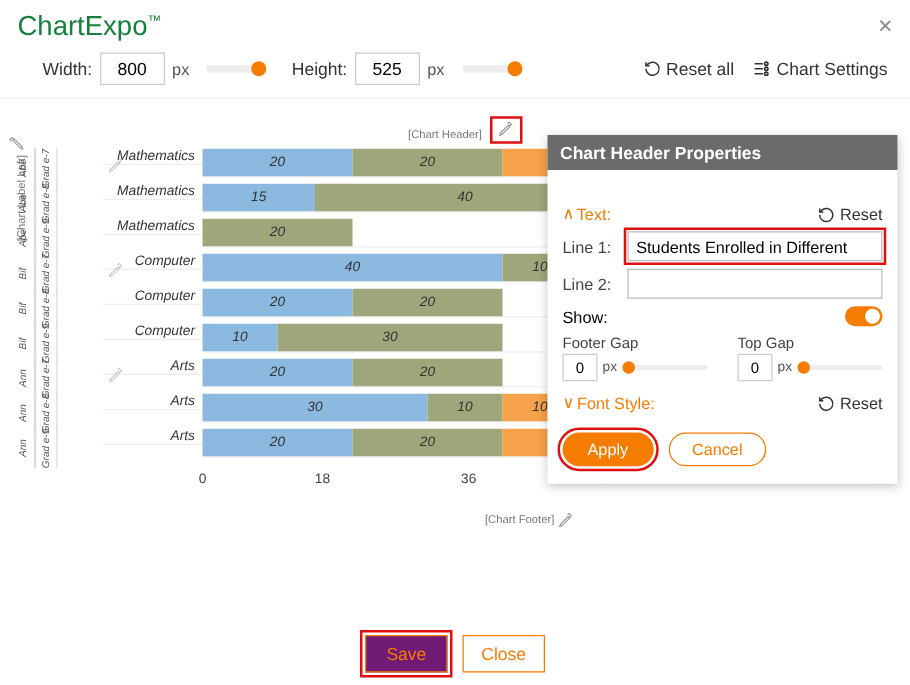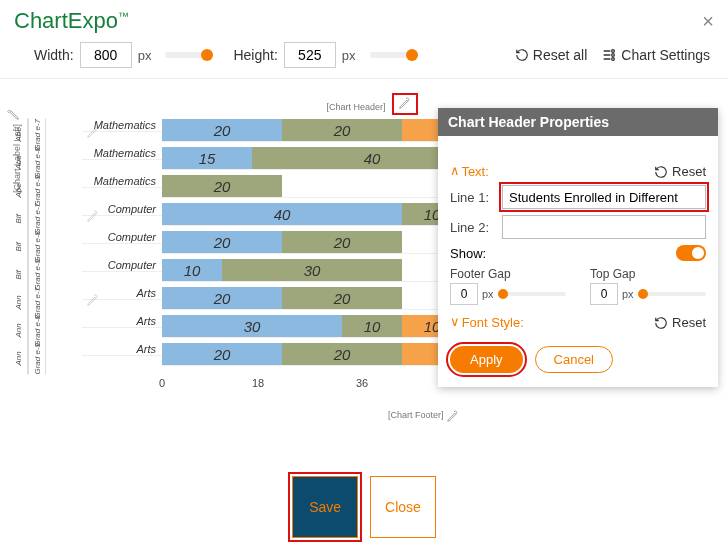--- a/index.html
+++ b/index.html
@@ -30,21 +30,21 @@
 
   .rows { margin-top: 4px; }
   .row { display:flex; align-items:flex-start; height:28px;font-style:italic; }
   .row .yaxis { width:72px; display:flex; align-items:stretch; font-size:9px; color:#555; }
   .row .yaxis .col { display:flex; align-items:center; justify-content:center; padding:0 2px; border-left:1px solid #ddd; }
   .row .yaxis .c1 { width:18px; writing-mode:vertical-rl; transform:rotate(180deg); font-size:8px;}
   .row .yaxis .c2 { width:18px; writing-mode:vertical-rl; transform:rotate(180deg); font-size:8px; border-right:1px solid #ddd;}
   .row .ysub { width:80px; display:flex; align-items:center; justify-content:flex-end; padding-right:6px; font-size:11px; color:#333; position:relative; border-bottom:1px solid #eee;}
   .row .ysub .pencil { position:absolute; left:4px; top:6px; opacity:.5;}
   .row .bars { flex:1; display:flex; align-items:center; border-bottom:1px solid #eee; position:relative;}
-  .bar { height: 22px; display:flex; align-items:center; justify-content:center; font-size:15px; color:#333;}
+  .bar { height: 22px; display:flex; align-items:center; justify-content:center; font-size:11px; color:#333;}
   .blue { background:#8cb9e0; }
   .olive { background:#9ea77b; }
   .orange { background:#f5a24a; }
   .end-label { position:absolute; font-size:10px; color:#555; top:7px;}
 
   .xaxis { display:flex; margin-left:152px; margin-top:6px; font-size:11px; color:#444; position:relative;}
   .xtick { position:absolute; top:0; transform:translateX(-50%);}
 
   .footer-label { text-align:center; font-size:9px; color:#777; margin-top:16px; margin-left:120px;}
 
@@ -66,21 +66,21 @@
   .gap-input input{ width:28px; height:22px; text-align:center; border:1px solid #ccc; font-size:12px;}
   .gap-slider{ flex:1; height:4px; background:#eee; border-radius:2px; position:relative;}
   .gap-slider .dot{ position:absolute; width:10px; height:10px; background:#f57c00; border-radius:50%; top:-3px; left:0;}
   .btnrow{ display:flex; gap:12px; padding:4px 12px 14px 12px; align-items:center;}
   .btn-apply{ background:#f57c00; color:#fff; border:none; border-radius:16px; padding:6px 20px; font-size:13px; cursor:pointer;}
   .btn-apply.hl{ outline:2px solid #d11; outline-offset:2px;}
   .btn-cancel{ background:#fff; color:#f57c00; border:1px solid #f57c00; border-radius:16px; padding:5px 18px; font-size:13px; cursor:pointer;}
   .chev{ display:inline-block; width:8px; transform:translateY(-1px);}
 
   .bottom-btns{ position:absolute; left:0; right:0; bottom:10px; display:flex; justify-content:center; gap:12px;}
-  .btn-save{ border:1px solid #f57c00; color:#f57c00; background:#0c4a6e; padding:22px 16px; font-size:14px; cursor:pointer;}
+  .btn-save{ border:1px solid #f57c00; color:#f57c00; background:#701a75; padding:6px 16px; font-size:14px; cursor:pointer;}
   .btn-save.hl{ outline:2px solid #d11; outline-offset:2px;}
   .btn-close{ border:1px solid #f57c00; color:#f57c00; background:#fff; padding:6px 14px; font-size:14px; cursor:pointer;}
 
   svg.reset-icon{ width:14px; height:14px; stroke:#333; fill:none; stroke-width:2;}
 </style>
 </head>
 <body>
 
 <div class="titlebar">
   <div class="title">
@@ -249,21 +249,21 @@
           <div class="bar olive" style="width: 120px;">20</div>
           <div class="bar orange" style="width: 120px;">20</div>
           <div class="end-label" style="left: 364px;">60</div>
         </div>
       </div>
     </div>
 
   <div class="xaxis" id="xaxis" style="height: 16px;">
       <div class="xtick" style="left: 0px;">0</div>
       <div class="xtick" style="left: 96px;">18</div>
-      <div class="xtick" style="left: 200px;">36</div>
+      <div class="xtick" style="left: 213px;">36</div>
       <div class="xtick" style="left: 324px;">54</div>
       <div class="xtick" style="left: 432px;">72</div>
       <div class="xtick" style="left: 540px;">90</div>
     </div>
 
   <div class="footer-label">
     <span>[Chart Footer]</span>
     <svg class="pencil" style="display:inline-block;vertical-align:middle" viewBox="0 0 24 24">
         <path d="M3 21l3-1 11-11-2-2L4 18l-1 3zM14 5l2-2 3 3-2 2"></path>
       </svg>

